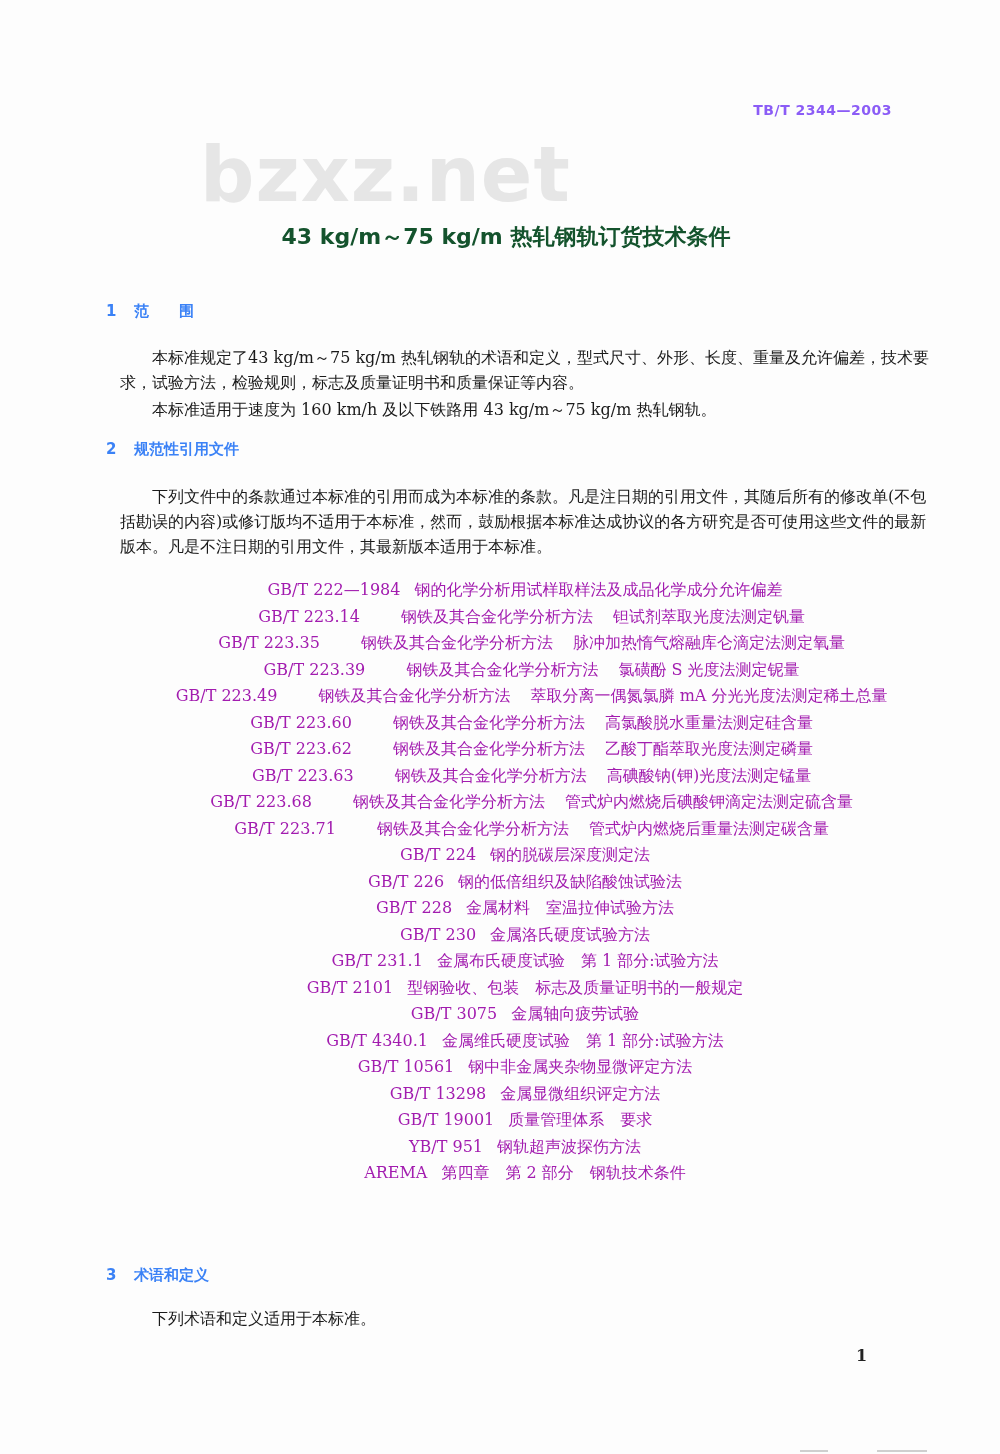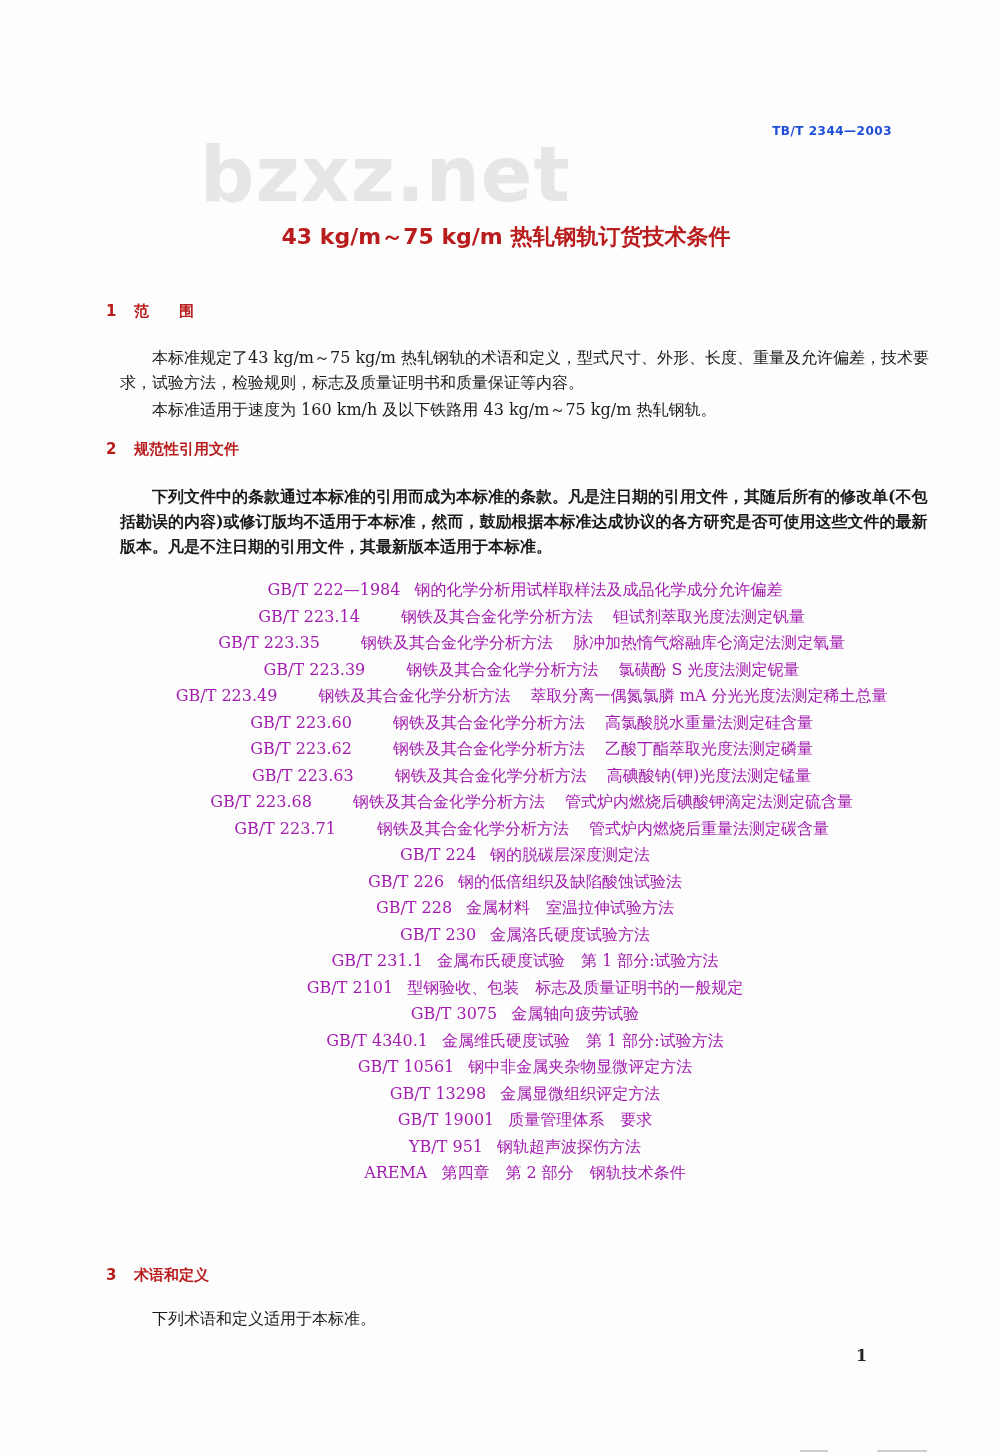--- a/index.html
+++ b/index.html
@@ -17,55 +17,55 @@
   }
   .page {
     position: absolute;
     left: 0; top: 0;
     width: 1000px; height: 1454px;
     background: #fdfdfd;
   }
   .std-code {
     position: absolute;
     right: 108px;
-    top: 124px;
-    font-family: "DejaVu Sans", "Liberation Sans", sans-serif;
-    font-weight: bold;
-    font-size: 12px;
+    top: 102px;
+    font-family: "DejaVu Sans", "Liberation Sans", sans-serif;
+    font-weight: bold;
+    font-size: 14px;
     letter-spacing: 0.5px;
-    color: #1d4ed8;
+    color: #8b5cf6;
   }
   .watermark {
     position: absolute;
     left: 200px;
     top: 130px;
     font-family: "DejaVu Sans", "Liberation Sans", sans-serif;
     font-weight: bold;
     font-size: 76px;
     color: #e6e6e6;
     letter-spacing: 1px;
   }
   .doc-title {
     position: absolute;
     left: 0; right: 0;
     top: 222px;
     text-align: center;
     font-family: "DejaVu Sans", "Liberation Sans", sans-serif;
     font-weight: bold;
     font-size: 22px;
-    color: #b91c1c;
+    color: #14532d;
     padding-left: 12px;
   }
   .section-head {
     position: absolute;
     left: 106px;
     font-family: "DejaVu Sans", "Liberation Sans", sans-serif;
     font-weight: bold;
     font-size: 15px;
-    color: #b91c1c;
+    color: #3b82f6;
   }
   .section-head .num { display: inline-block; width: 28px; }
   .para {
     position: absolute;
     left: 120px;
     width: 810px;
     font-size: 16px;
     line-height: 25px;
     color: #1a1a1a;
     text-indent: 32px;
@@ -116,21 +116,21 @@
 
   <div class="section-head" style="top:302px;">
     <span class="num">1</span><span>范　　围</span>
   </div>
   <div class="para" style="top:345px;">本标准规定了43 kg/m～75 kg/m 热轧钢轨的术语和定义，型式尺寸、外形、长度、重量及允许偏差，技术要求，试验方法，检验规则，标志及质量证明书和质量保证等内容。</div>
   <div class="para" style="top:397px;">本标准适用于速度为 160 km/h 及以下铁路用 43 kg/m～75 kg/m 热轧钢轨。</div>
 
   <div class="section-head" style="top:440px;">
     <span class="num">2</span><span>规范性引用文件</span>
   </div>
-  <div class="para" style="top:484px; width:812px;font-weight:bold;">下列文件中的条款通过本标准的引用而成为本标准的条款。凡是注日期的引用文件，其随后所有的修改单(不包括勘误的内容)或修订版均不适用于本标准，然而，鼓励根据本标准达成协议的各方研究是否可使用这些文件的最新版本。凡是不注日期的引用文件，其最新版本适用于本标准。</div>
+  <div class="para" style="top:484px; width:812px;">下列文件中的条款通过本标准的引用而成为本标准的条款。凡是注日期的引用文件，其随后所有的修改单(不包括勘误的内容)或修订版均不适用于本标准，然而，鼓励根据本标准达成协议的各方研究是否可使用这些文件的最新版本。凡是不注日期的引用文件，其最新版本适用于本标准。</div>
 
   <div class="refs">
     <div class="ref-row">
       <span class="ref-code">GB/T 222—1984</span><span class="ref-title">钢的化学分析用试样取样法及成品化学成分允许偏差</span>
     </div>
     <div class="ref-row">
       <span class="ref-code wide">GB/T 223.14</span><span class="ref-title col2">钢铁及其合金化学分析方法</span><span class="ref-sub">钽试剂萃取光度法测定钒量</span>
     </div>
     <div class="ref-row">
       <span class="ref-code wide">GB/T 223.35</span><span class="ref-title col2">钢铁及其合金化学分析方法</span><span class="ref-sub">脉冲加热惰气熔融库仑滴定法测定氧量</span>

